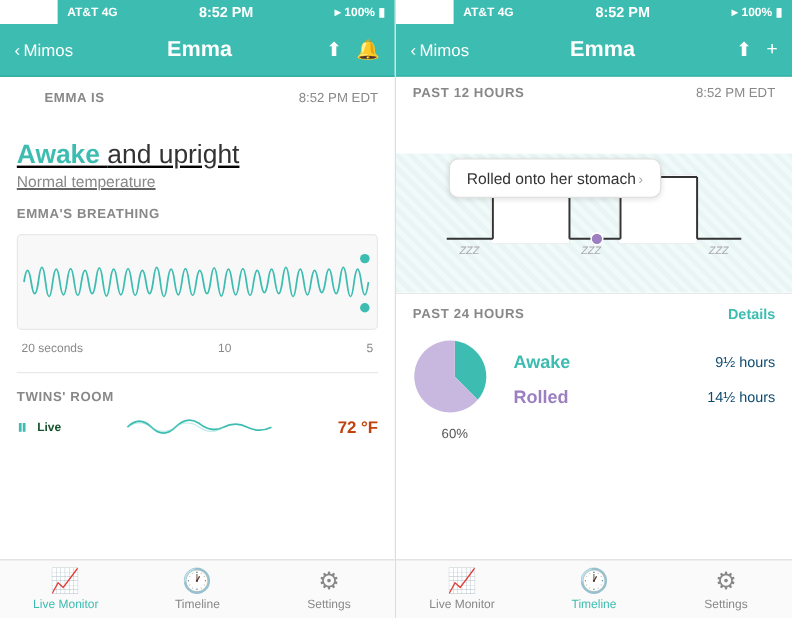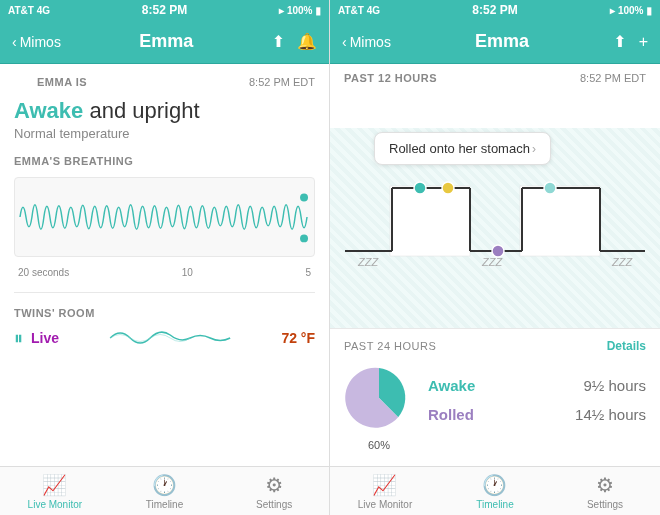--- a/index.html
+++ b/index.html
@@ -27,20 +27,21 @@
     .status-bar {
       background: #3dbdb1;
       height: 20px;
       display: flex;
       align-items: center;
       justify-content: space-between;
       padding: 0 8px;
       font-size: 11px;
       color: white;
       font-weight: 600;
+      margin-left: 48px;
     }
     .status-bar .carrier { font-size: 10px; }
     .status-bar .time { font-weight: 700; font-size: 12px; }
     .status-bar .icons { display: flex; align-items: center; gap: 3px; font-size: 10px; }
 
     
     .nav-bar {
       background: #3dbdb1;
       height: 44px;
       display: flex;
@@ -93,21 +94,22 @@
       color: #888;
       letter-spacing: 0.5px;
       text-transform: uppercase;
     }
     .meta-time {
       font-size: 11px;
       color: #888;
     }
 
     .status-main {
-      margin-top: 2px;
+      margin-top: 20px;
+      text-decoration: underline;
     }
     .status-main .status-line {
       font-size: 22px;
       font-weight: 300;
       color: #333;
       line-height: 1.2;
     }
     .status-main .status-line .highlight {
       color: #3dbdb1;
       font-weight: 700;
@@ -163,22 +165,22 @@
       display: flex;
       align-items: center;
       gap: 8px;
       margin-top: 4px;
     }
     .room-icon {
       color: #3dbdb1;
       font-size: 18px;
     }
     .live-label {
-      color: #a21caf;
-      font-size: 14px;
+      color: #14532d;
+      font-size: 10px;
       font-weight: 600;
     }
     .room-wave {
       flex: 1;
       height: 30px;
     }
     .room-temp {
       font-size: 14px;
       font-weight: 600;
       color: #c2410c;
@@ -222,21 +224,21 @@
       height: 515px;
       background: #fff;
       display: flex;
       flex-direction: column;
       overflow: hidden;
     }
 
     
     .timeline-area {
       flex: 0 0 auto;
-      height: 264px;
+      height: 180px;
       position: relative;
       overflow: hidden;
       background: #fff;
     }
 
     .timeline-chart-bg {
       position: absolute;
       top: 64px;
       left: 0;
       right: 0;
@@ -286,21 +288,21 @@
       flex: 1;
     }
     .hours-header {
       display: flex;
       justify-content: space-between;
       align-items: center;
       margin-bottom: 10px;
     }
     .hours-title {
       font-size: 11px;
-      font-weight: 400;
+      font-weight: 700;
       color: #888;
       letter-spacing: 0.5px;
       text-transform: uppercase;
     }
     .hours-details {
       font-size: 12px;
       color: #3dbdb1;
       font-weight: 600;
     }
 
@@ -322,22 +324,22 @@
       justify-content: space-between;
       align-items: center;
     }
     .stat-label {
       font-size: 15px;
       font-weight: 600;
     }
     .stat-label.awake { color: #3dbdb1; }
     .stat-label.asleep { color: #9b7fc0; }
     .stat-value {
-      font-size: 15px;
-      color: #737373;
+      font-size: 12px;
+      color: #0c4a6e;
     }
   </style>
 </head>
 <body>
 
 <div class="phone-panel">
 
   <div class="status-bar">
     <span class="carrier">AT&amp;T 4G</span>
     <span class="time">8:52 PM</span>

